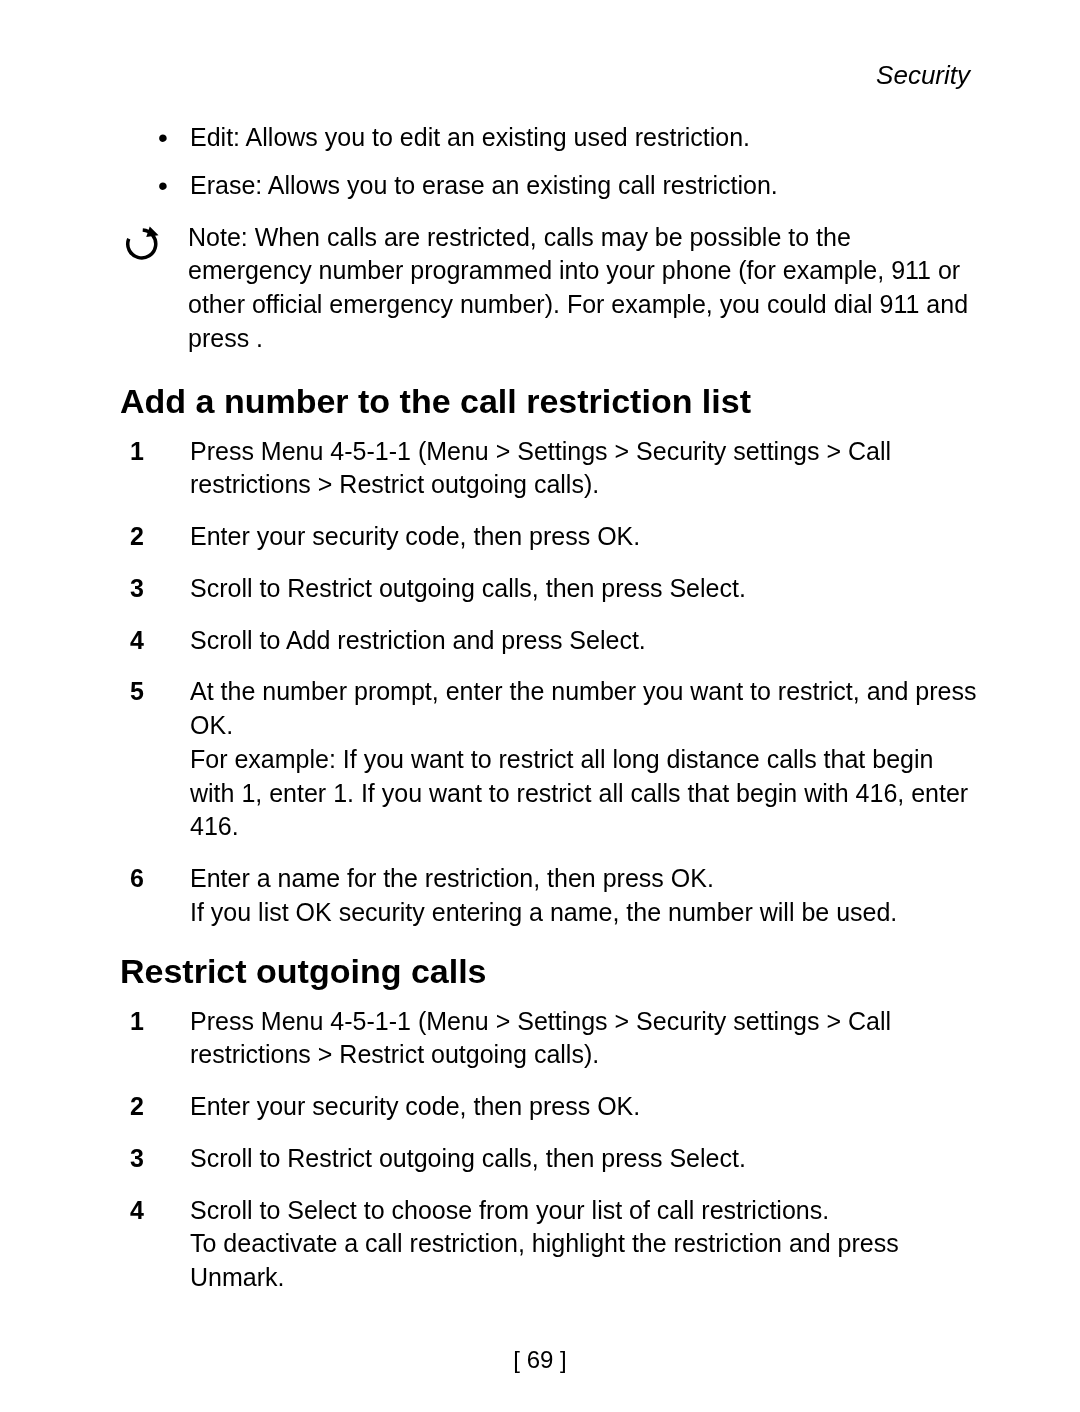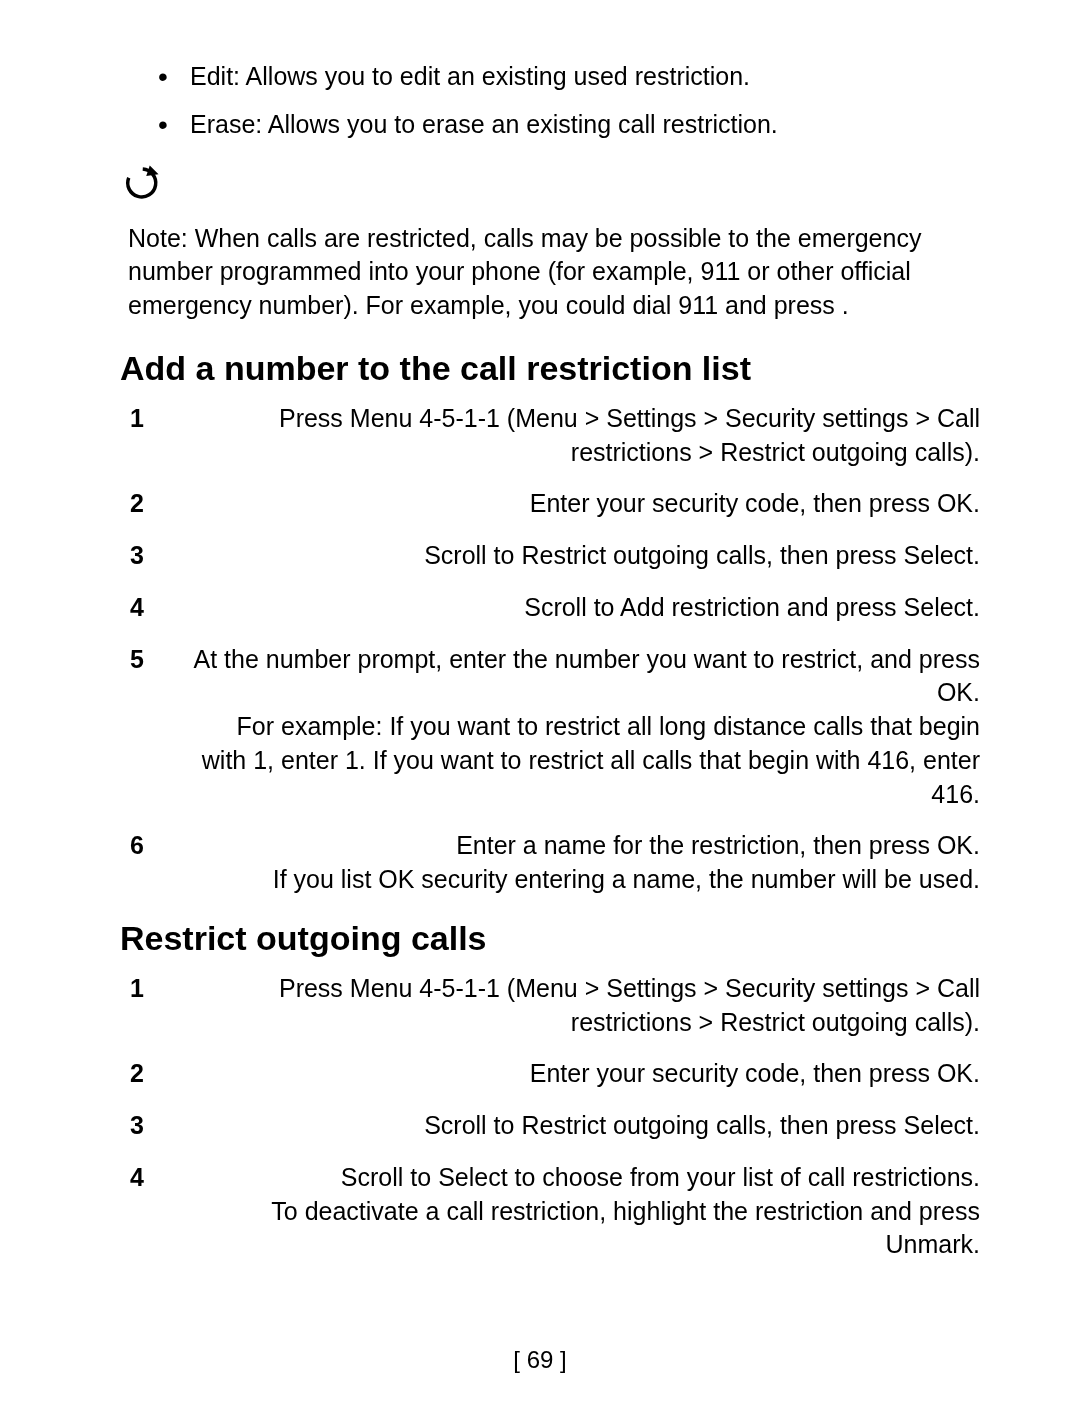--- a/index.html
+++ b/index.html
@@ -42,21 +42,20 @@
     left: 38px;
     top: 0;
     font-size: 28px;
     line-height: 1.2;
   }
   .bold { font-weight: 400; }
   .note-block {
     display: flex;
     align-items: flex-start;
     margin: 6px 0 26px 0;
-    flex-direction: column;
   }
   .note-icon {
     flex: 0 0 60px;
     display: flex;
     justify-content: flex-start;
     padding-top: 2px;
   }
   .note-icon svg {
     width: 42px;
     height: 42px;
@@ -76,21 +75,20 @@
     padding: 0;
     list-style: none;
     counter-reset: step;
   }
   ol.steps > li {
     position: relative;
     padding-left: 70px;
     font-size: 25px;
     line-height: 1.35;
     margin-bottom: 18px;
-    text-align: right;
   }
   ol.steps > li::before {
     counter-increment: step;
     content: counter(step);
     position: absolute;
     left: 10px;
     top: 0;
     font-weight: 700;
     font-size: 25px;
   }
@@ -106,20 +104,21 @@
     right: 0;
     text-align: center;
     font-size: 24px;
   }
 </style>
 </head>
 <body>
 
 <div class="page">
 
+  <div class="running-head">Security</div>
 
   <ul class="bullet-list">
     <li>
       <span class="bold">Edit</span><span>: Allows you to edit an existing used restriction.</span>
     </li>
     <li>
       <span class="bold">Erase</span><span>: Allows you to erase an existing call restriction.</span>
     </li>
   </ul>
 

